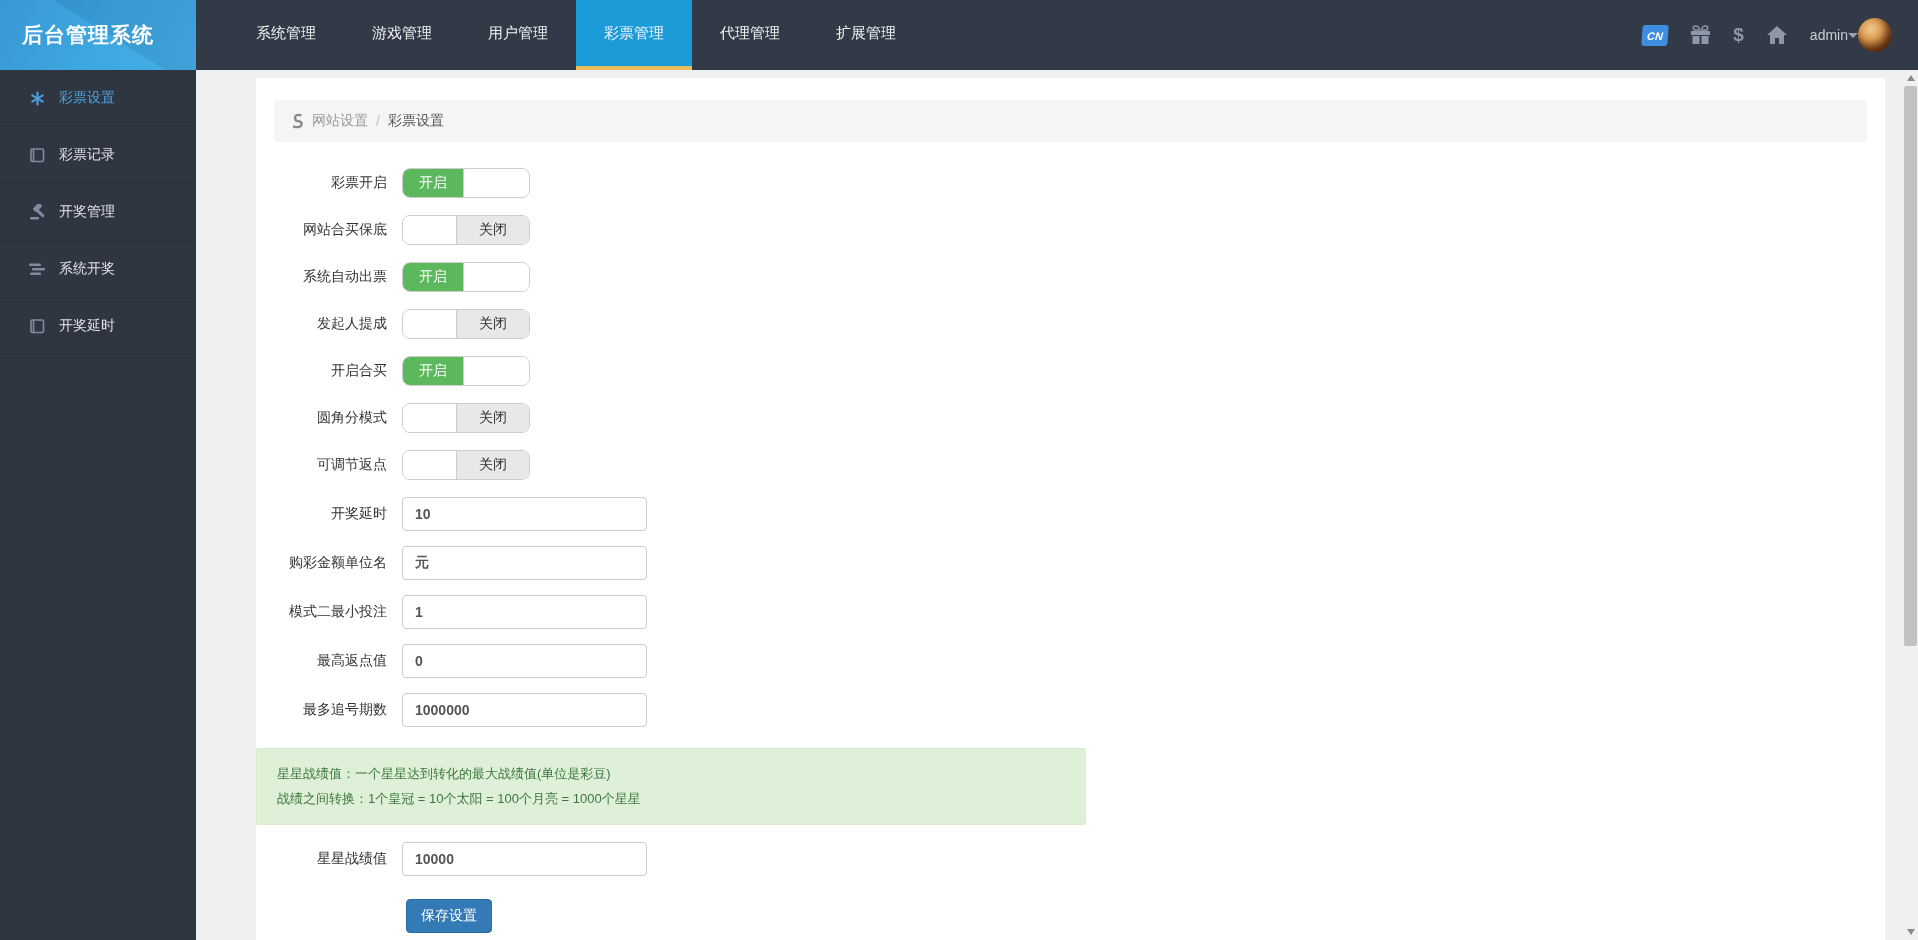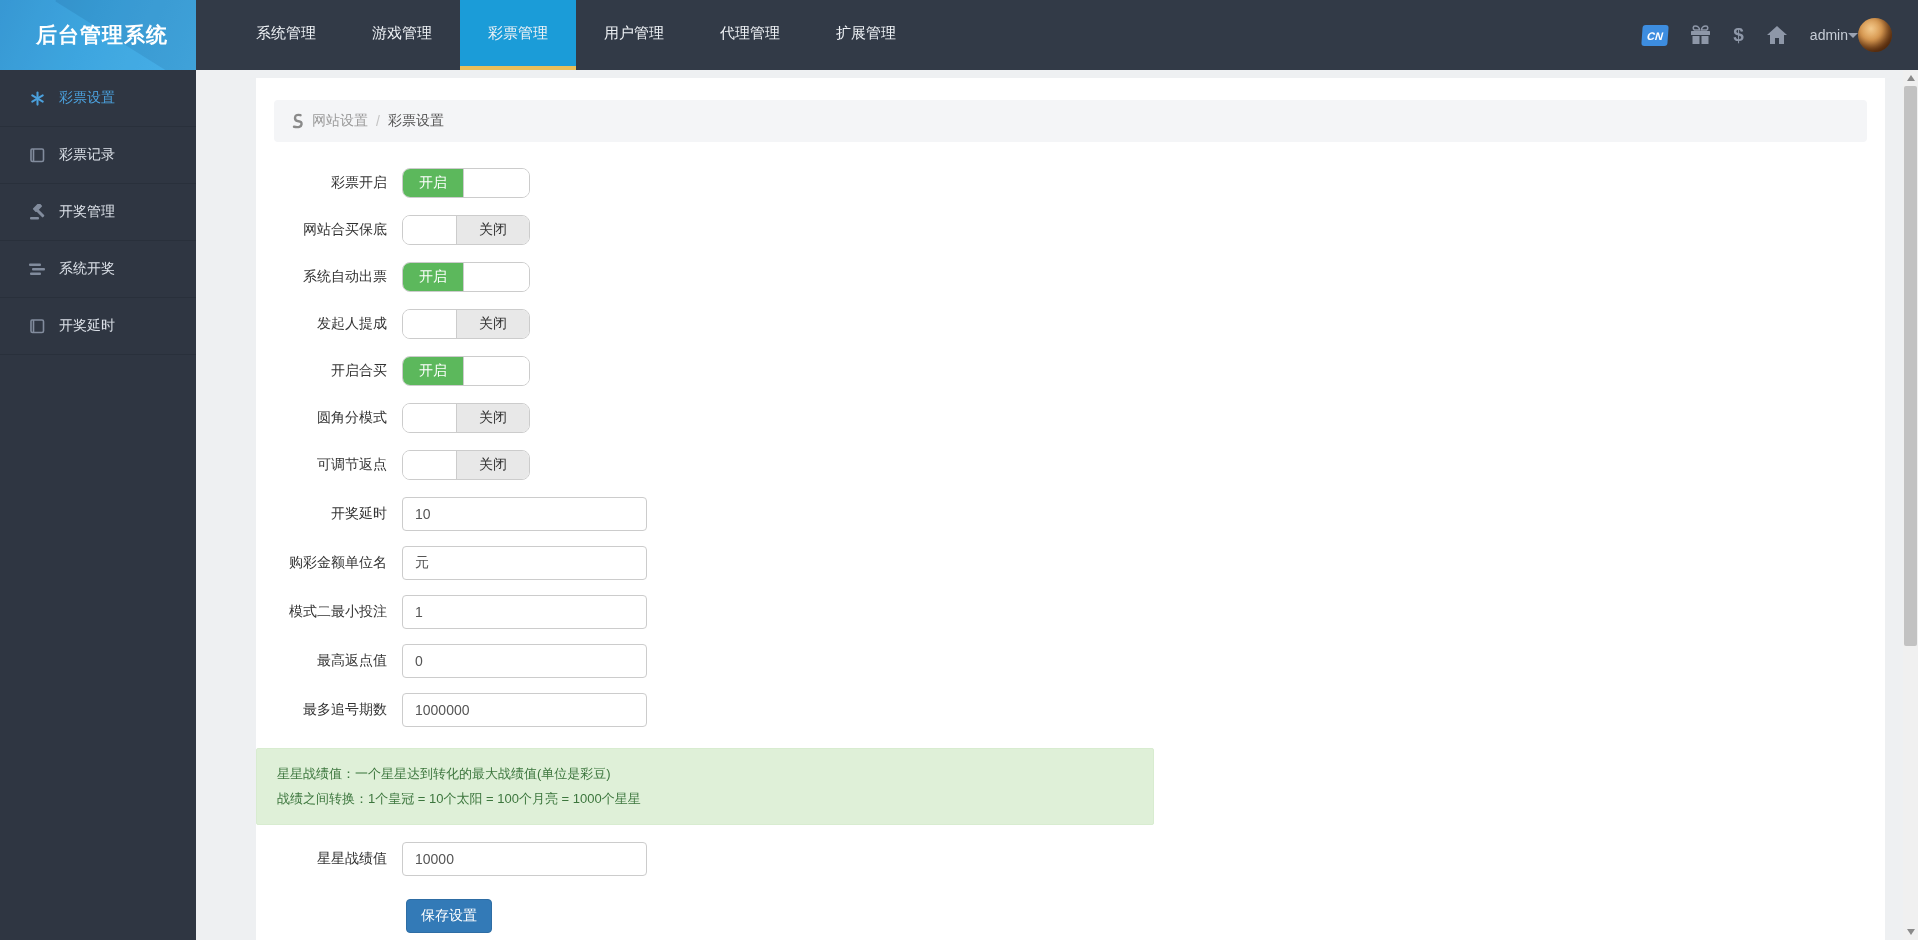--- a/index.html
+++ b/index.html
@@ -4,21 +4,21 @@
 <style>
   * { margin:0; padding:0; box-sizing:border-box; }
   html,body { width:1918px; height:940px; overflow:hidden; }
   body { font-family:"Liberation Sans","DejaVu Sans",sans-serif; font-size:14px; color:#333; background:#eef0f2; }
 
   
   .topbar { position:absolute; top:0; left:0; width:1918px; height:70px; background:#323a47; z-index:30; display:flex; align-items:stretch; }
   .logo { width:196px; height:70px; background:linear-gradient(115deg,#1787cc 0%,#1e97da 45%,#2aa3e4 100%); position:relative; overflow:hidden; display:flex; align-items:center; padding-left:22px; flex:0 0 auto; }
   .logo::before { content:""; position:absolute; left:-40px; top:-60px; width:260px; height:190px; background:rgba(255,255,255,.14); transform:rotate(32deg); }
   .logo::after { content:""; position:absolute; left:90px; top:-120px; width:240px; height:200px; background:rgba(0,40,90,.10); transform:rotate(32deg); }
-  .logo-text { position:relative; z-index:2; color:#fff; font-size:21px; font-weight:bold; letter-spacing:1px;margin-left:14px; }
+  .logo-text { position:relative; z-index:2; color:#fff; font-size:21px; font-weight:bold; letter-spacing:1px; }
 
   .nav-tabs { display:flex; margin-left:32px; }
   .nav-tab { padding:0 28px; line-height:66px; height:70px; color:#eef1f5; font-size:15px; cursor:pointer; }
   .nav-tab.active { background:#1b9cd8; border-bottom:4px solid #e9bf5a; }
 
   .topbar-right { margin-left:auto; display:flex; align-items:center; padding-right:26px; gap:22px; }
   .tb-ico { color:#8e97a8; display:flex; align-items:center; cursor:pointer; }
   .cn-badge { width:26px; height:21px; background:#3d8de0; border-radius:3px; color:#fff; font-size:11px; font-weight:bold; font-style:italic; display:flex; align-items:center; justify-content:center; transform:skewX(-4deg); }
   .dollar { font-size:19px; font-weight:bold; color:#8e97a8; }
   .admin-box { display:flex; align-items:center; gap:0; color:#c7cdd7; font-size:14px; cursor:pointer; }
@@ -46,23 +46,23 @@
   .form-row.input-row { margin-bottom:15px; }
   .form-label { width:146px; text-align:right; padding-right:15px; color:#333; font-size:14px; flex:0 0 auto; }
 
   .switch { width:128px; height:30px; border:1px solid #ccc; border-radius:8px; background:#fff; display:flex; overflow:hidden; cursor:pointer; }
   .sw-label { display:flex; align-items:center; justify-content:center; font-size:14px; }
   .switch.on .sw-label { width:60px; background:#5cb85c; color:#fff; order:1; }
   .switch.on .sw-handle { flex:1; background:#fff; border-left:1px solid #ccc; order:2; }
   .switch.off .sw-handle { width:54px; background:#fff; border-right:1px solid #ccc; order:1; }
   .switch.off .sw-label { flex:1; background:#e8e8e8; color:#333; order:2; }
 
-  .text-input { width:245px; height:34px; border:1px solid #ccc; border-radius:4px; padding:6px 12px; font-size:14px; color:#555; font-family:inherit; background:#fff; outline:none; }
-
-  .alert-note { width:898px; background:#dff0d8; border:1px solid #d8ecd0; border-radius:2px; color:#3c763d; padding:13px 20px; font-size:13px; line-height:1.9; margin:21px 0 17px 0; }
+  .text-input { width:245px; height:34px; border:1px solid #ccc; border-radius:4px; padding:6px 12px; font-size:14px; color:#555; font-family:inherit; background:#fff; outline:none;font-weight:bold; }
+
+  .alert-note { width:830px; background:#dff0d8; border:1px solid #d8ecd0; border-radius:2px; color:#3c763d; padding:13px 20px; font-size:13px; line-height:1.9; margin:21px 0 17px 0; }
 
   .btn-row { margin-top:23px; display:flex; }
   .btn-primary { margin-left:150px; background:#337ab7; border:1px solid #2e6da4; color:#fff; font-size:14px; padding:7px 14px; border-radius:4px; cursor:pointer; font-family:inherit; }
 
   
   .scrollbar { position:absolute; top:70px; right:0; width:15px; height:870px; background:#f0f0f0; z-index:40; }
   .sb-arrow { position:absolute; left:0; width:15px; height:16px; display:flex; align-items:center; justify-content:center; }
   .sb-arrow.up { top:0; }
   .sb-arrow.down { bottom:0; }
   .tri-up { width:0; height:0; border-left:4px solid transparent; border-right:4px solid transparent; border-bottom:6px solid #8a8a8a; }
@@ -73,22 +73,22 @@
 <body>
 
 <div class="topbar">
   <div class="logo">
     <span class="logo-text">后台管理系统</span>
   </div>
 
   <div class="nav-tabs">
     <div class="nav-tab">系统管理</div>
     <div class="nav-tab">游戏管理</div>
+    <div class="nav-tab">用户管理</div>
     <div class="nav-tab active">彩票管理</div>
-    <div class="nav-tab">用户管理</div>
     <div class="nav-tab">代理管理</div>
     <div class="nav-tab">扩展管理</div>
   </div>
 
   <div class="topbar-right">
     <div class="tb-ico">
       <span class="cn-badge">CN</span>
     </div>
     <div class="tb-ico">
       <svg width="21" height="20" viewBox="0 0 21 20" fill="currentColor">

